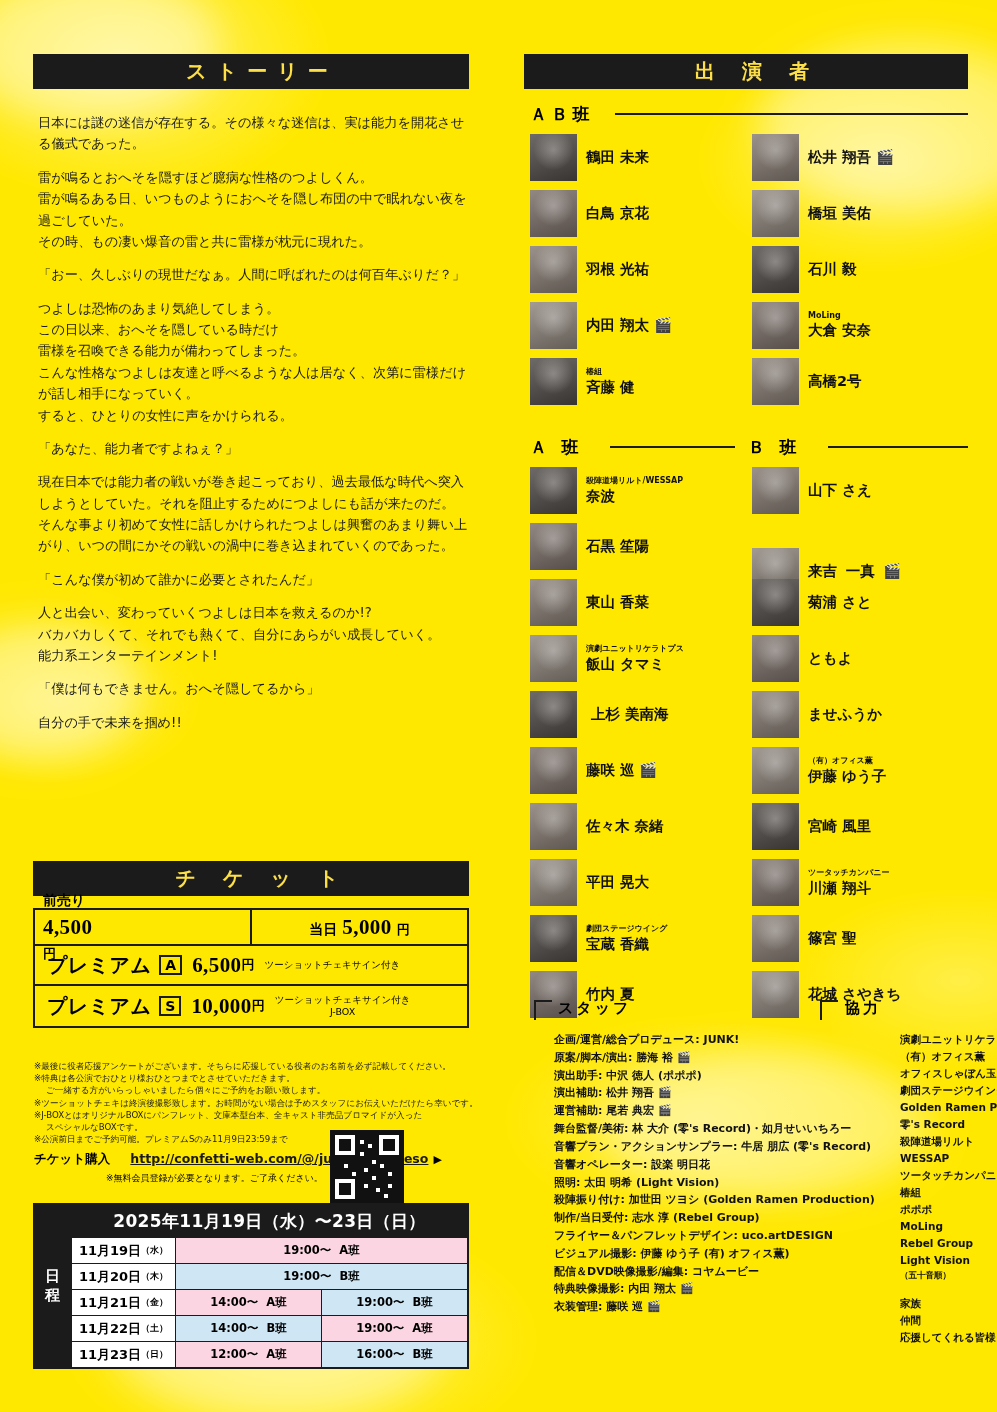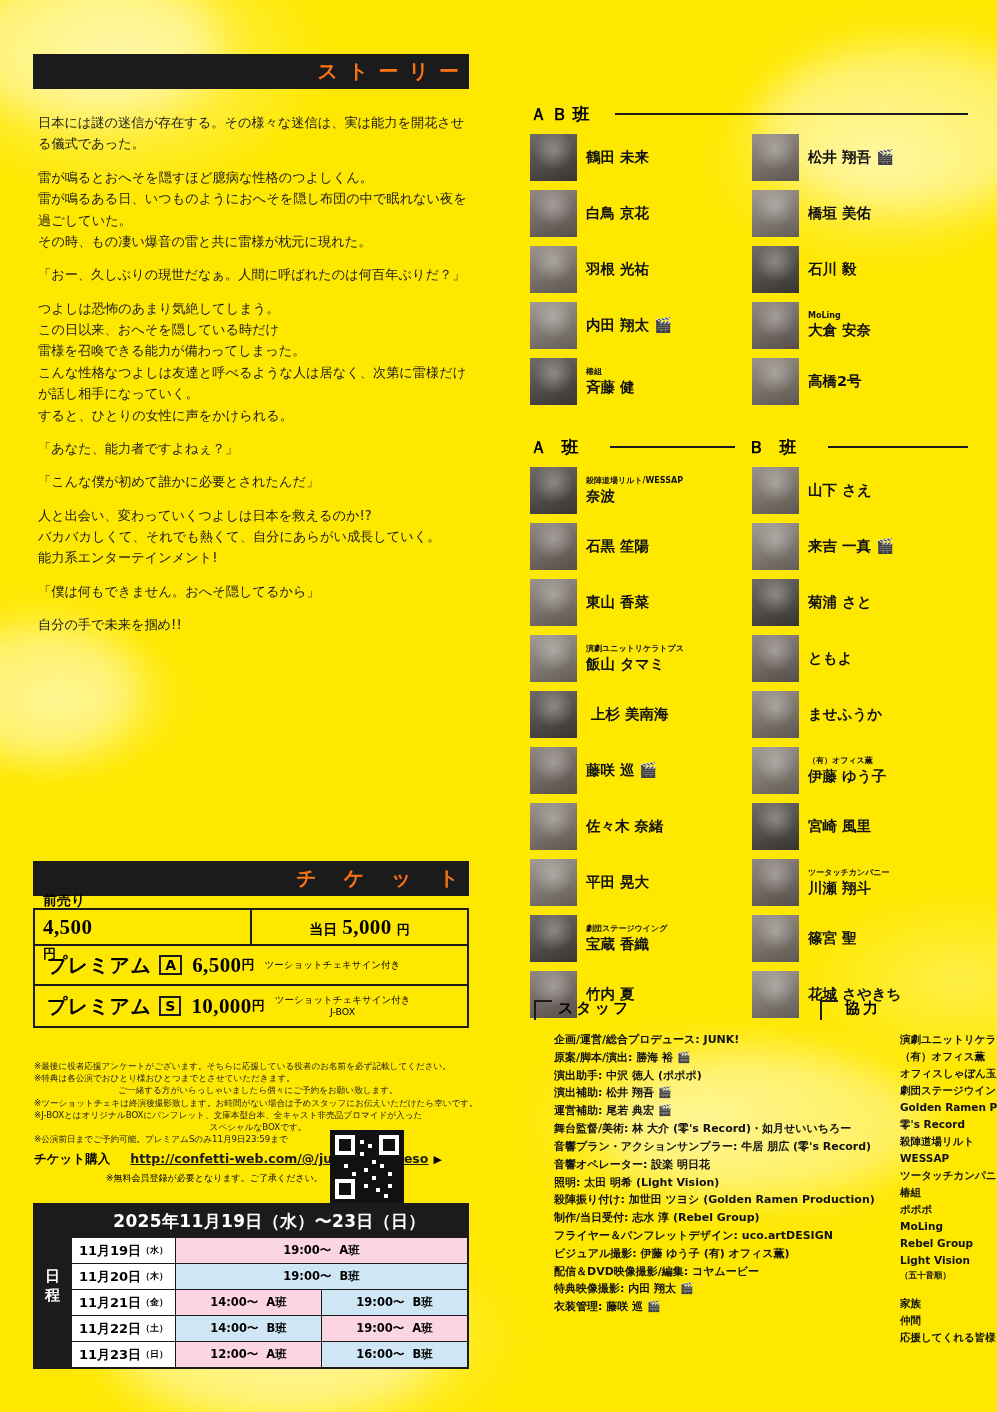--- a/index.html
+++ b/index.html
@@ -18,21 +18,21 @@
       radial-gradient(ellipse 340px 180px at 300px 1340px, rgba(255,255,255,0.35), rgba(255,255,255,0) 70%),
       radial-gradient(ellipse 280px 150px at 700px 1120px, rgba(255,255,255,0.30), rgba(255,255,255,0) 70%),
       radial-gradient(ellipse 200px 120px at 60px 700px, rgba(255,255,255,0.30), rgba(255,255,255,0) 70%),
       radial-gradient(ellipse 240px 130px at 960px 980px, rgba(255,255,255,0.28), rgba(255,255,255,0) 70%),
       #ffe800;
   }
   .bgblob { position:absolute; border-radius:50%; background:rgba(255,255,255,0.38); filter: blur(18px); }
 
   
   .band {
-    background:#1b1b1b; color:#f97316; text-align:right;
+    background:#1b1b1b; color:#fde047; text-align:center;
     font-weight:bold; letter-spacing: 0.5em; text-indent: 0.5em; padding-left: 12px;
   }
 
   
   #story-band { position:absolute; left:33px; top:54px; width:436px; height:35px; line-height:35px; font-size:20px; }
   #story-body { position:absolute; left:38px; top:112px; width:432px; font-size:13.2px; line-height:1.62; color:#1a1a1a; }
   #story-body p { margin-bottom: 12px; }
 
   
   #ticket-band { position:absolute; left:33px; top:861px; width:436px; height:35px; line-height:35px; font-size:20px; }
@@ -42,21 +42,21 @@
   .tcell { display:flex; align-items:baseline; justify-content:center; gap:5px; padding:0 8px; }
   .tlabel { font-size:14px; font-weight:bold; }
   .tprice { font-size:21px; font-weight:bold; letter-spacing:0.02em;font-family:Liberation Serif, serif; }
   .tyen { font-size:13px; font-weight:bold; }
   .divider-v { width:2px; background:#1b1b1b; align-self:stretch; }
   .tnote { font-size:9.5px; line-height:1.25; text-align:left; }
   .badge { display:inline-block; border:2px solid #1b1b1b; padding:0 4px; font-size:14px; font-weight:bold; line-height:1.15; }
   .rowA { justify-content:flex-start; }
   #ticket-notes { position:absolute; left:34px; top:1060px; width:436px; font-size:8.6px; line-height:1.42; color:#1a1a1a; }
   #ticket-notes div { white-space:nowrap; }
-  #ticket-notes .indent { padding-left:12px;text-align:center; }
+  #ticket-notes .indent { padding-left:12px; }
   #buy-row { position:absolute; left:34px; top:1148px; width:436px; }
   #buy-label { font-size:12.5px; font-weight:bold; display:inline-block; }
   #buy-url { font-size:12.5px; font-weight:bold; color:#1a1a1a; text-decoration:underline; }
   #buy-sub { font-size:9px; margin-top:4px; padding-left:72px; }
   #qr { position:absolute; left:330px; top:1130px; width:74px; height:74px; background:#111; }
   #qr .q { position:absolute; background:#fff; }
 
   
   #sched { position:absolute; left:33px; top:1203px; width:436px; border:2px solid #1b1b1b; display:flex; }
   #sched-side { width:37px; background:#1b1b1b; color:#fff; display:flex; flex-direction:column; align-items:center; justify-content:center; font-size:15px; font-weight:bold; letter-spacing:.15em; }
@@ -104,20 +104,21 @@
   <div class="bgblob" style="left:600px; top:1050px; width:330px; height:150px;"></div>
   <div class="bgblob" style="left:-60px; top:620px; width:200px; height:140px;"></div>
 
   <div class="band" id="story-band">ストーリー</div>
   <div id="story-body">
       <p>日本には謎の迷信が存在する。その様々な迷信は、実は能力を開花させる儀式であった。</p>
       <p>雷が鳴るとおへそを隠すほど臆病な性格のつよしくん。<br>雷が鳴るある日、いつものようにおへそを隠し布団の中で眠れない夜を過ごしていた。<br>その時、もの凄い爆音の雷と共に雷様が枕元に現れた。</p>
       <p>「おー、久しぶりの現世だなぁ。人間に呼ばれたのは何百年ぶりだ？」</p>
       <p>つよしは恐怖のあまり気絶してしまう。<br>この日以来、おへそを隠している時だけ<br>雷様を召喚できる能力が備わってしまった。<br>こんな性格なつよしは友達と呼べるような人は居なく、次第に雷様だけが話し相手になっていく。<br>すると、ひとりの女性に声をかけられる。</p>
       <p>「あなた、能力者ですよねぇ？」</p>
+      <p>現在日本では能力者の戦いが巻き起こっており、過去最低な時代へ突入しようとしていた。それを阻止するためにつよしにも話が来たのだ。<br>そんな事より初めて女性に話しかけられたつよしは興奮のあまり舞い上がり、いつの間にかその戦いの渦中に巻き込まれていくのであった。</p>
       <p>「こんな僕が初めて誰かに必要とされたんだ」</p>
       <p>人と出会い、変わっていくつよしは日本を救えるのか!?<br>バカバカしくて、それでも熱くて、自分にあらがい成長していく。<br>能力系エンターテインメント!</p>
       <p>「僕は何もできません。おへそ隠してるから」</p>
       <p>自分の手で未来を掴め!!</p>
     </div>
 
   <div class="band" id="ticket-band">チ ケ ッ ト</div>
   <div id="ticket-table">
     <div class="trow">
       <div class="tcell" style="width:50%;flex-direction:column;">
@@ -244,20 +245,21 @@
             </div>
             <div class="scell blue">
               <span>16:00〜</span>
               <span>B班</span>
             </div>
           </div>
         </div>
     </div>
   </div>
 
+  <div class="band" id="cast-band">出 演 者</div>
 
   <div class="grp-title" style="left:530px; top:103px;">ＡＢ班</div>
   <div class="grp-rule" style="left:615px; top:113px; width:353px;"></div>
 
   <div class="grp-title" style="left:530px; top:436px;">Ａ 班</div>
   <div class="grp-rule" style="left:610px; top:446px; width:125px;"></div>
   <div class="grp-title" style="left:748px; top:436px;">Ｂ 班</div>
   <div class="grp-rule" style="left:828px; top:446px; width:140px;"></div>
 
   <div id="cast-people">
@@ -385,21 +387,21 @@
         <div class="ptext">
           <div class="pname">竹内 夏</div>
         </div>
       </div>
       <div class="person" style="left: 752px; top: 467px;">
         <div class="ph" style="background: rgb(134, 123, 114);"></div>
         <div class="ptext">
           <div class="pname">山下 さえ</div>
         </div>
       </div>
-      <div class="person" style="left: 752px; top: 523px;">
+      <div class="person" style="left: 752px; top: 548px; font-family: Liberation Mono, monospace;">
         <div class="ph" style="background: rgb(142, 133, 124);"></div>
         <div class="ptext">
           <div class="pname">来吉 一真 🎬</div>
         </div>
       </div>
       <div class="person" style="left: 752px; top: 579px;">
         <div class="ph" style="background: rgb(79, 74, 70);"></div>
         <div class="ptext">
           <div class="pname">菊浦 さと</div>
         </div>

